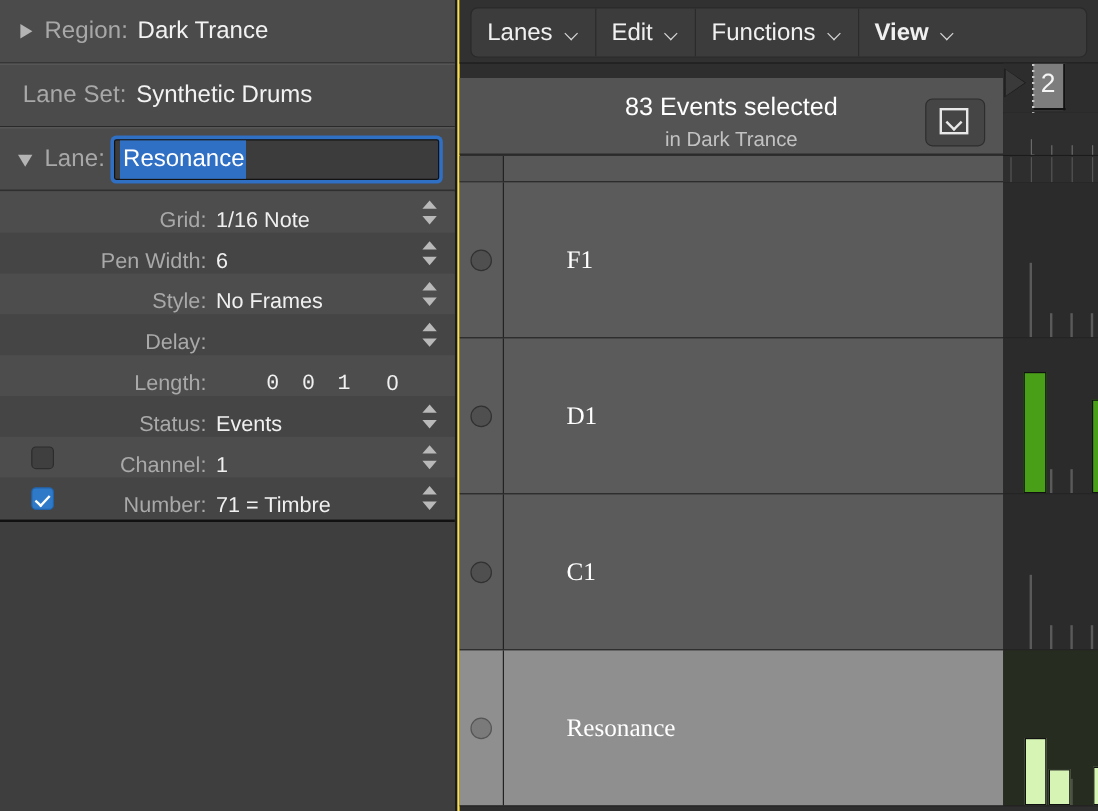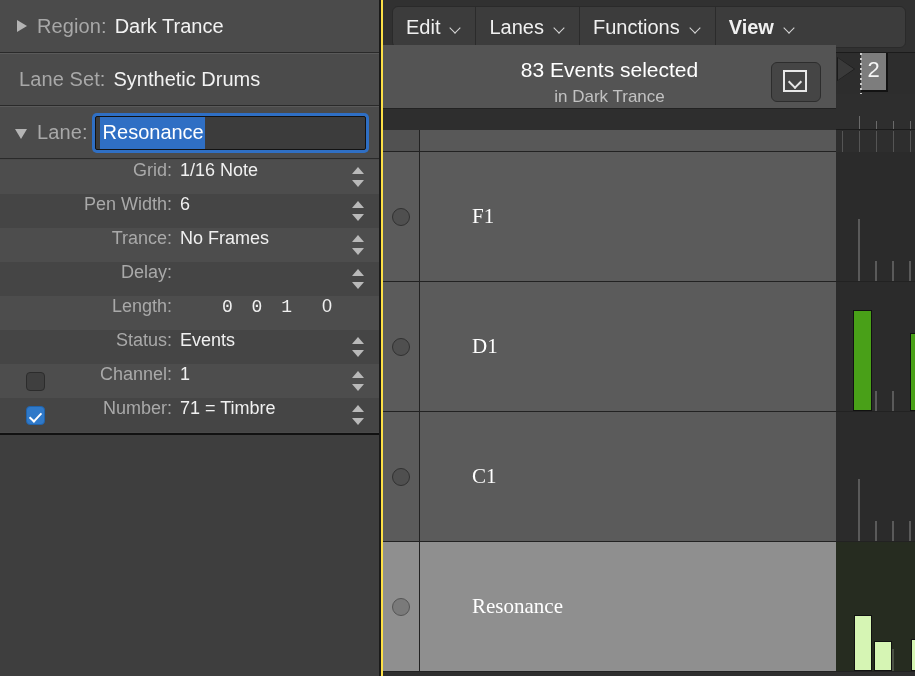--- a/index.html
+++ b/index.html
@@ -57,21 +57,21 @@
   }
   .namefield .sel{
     background:#2f6fc4;color:#ffffff;font-size:20px;
     padding:0 1px 2px 3px;margin-left:4px;line-height:30px;
     white-space:nowrap;
   }
 
   
   .params{position:absolute;left:0;top:160px;width:379px;}
   .prow{
-    position:relative;height:34px;display:flex;align-items:flex-start;
+    position:relative;height:34px;display:flex;align-items:flex-end;
     box-sizing:border-box;
   }
   .prow.odd{background:#4d4d4d;}
   .prow.even{background:#454545;}
   .p-check{
     position:absolute;left:26px;top:8px;width:19px;height:19px;
     border-radius:4px;box-sizing:border-box;
   }
   .p-check.off{background:#3f3f3f;border:1px solid #2c2c2c;}
   .p-check.on{background:#2f79c9;border:1px solid #2063ab;}
@@ -135,21 +135,21 @@
     display:inline-block;width:11px;height:7px;margin-left:11px;position:relative;
   }
   .chev::after{
     content:"";position:absolute;left:0;top:0;width:7px;height:7px;
     border:solid #d6d6d6;border-width:0 1.8px 1.8px 0;
     transform:rotate(45deg);
   }
 
   
   .selbar{
-    position:absolute;left:0;top:45px;width:453px;height:64px;
+    position:absolute;left:0;top:65px;width:453px;height:64px;
     background:#545454;border-bottom:1px solid #222;
     box-sizing:border-box;
   }
   .sel-main{
     position:absolute;left:0;right:0;top:13px;text-align:center;
     color:#ffffff;font-size:21px;
   }
   .sel-sub{
     position:absolute;left:0;right:0;top:42px;text-align:center;
     color:#c2c2c2;font-size:17px;
@@ -291,21 +291,21 @@
         <span class="stepper"></span>
       </div>
 
       <div class="prow even">
         <span class="p-label">Pen Width:</span>
         <span class="p-value">6</span>
         <span class="stepper"></span>
       </div>
 
       <div class="prow odd">
-        <span class="p-label">Trance:</span>
+        <span class="p-label">Style:</span>
         <span class="p-value">No Frames</span>
         <span class="stepper"></span>
       </div>
 
       <div class="prow even">
         <span class="p-label">Delay:</span>
         <span class="p-value"></span>
         <span class="stepper"></span>
       </div>
 
@@ -340,25 +340,25 @@
     </div>
 
     <div class="left-empty"></div>
   </div>
 
   <div class="right">
 
     <div class="toolbar">
       <div class="menubar">
         <div class="menubtn">
+          <span>Lanes</span>
+          <span class="chev"></span>
+        </div>
+        <div class="menubtn">
           <span>Edit</span>
-          <span class="chev"></span>
-        </div>
-        <div class="menubtn">
-          <span>Lanes</span>
           <span class="chev"></span>
         </div>
         <div class="menubtn">
           <span>Functions</span>
           <span class="chev"></span>
         </div>
         <div class="menubtn">
           <span>View</span>
           <span class="chev"></span>
         </div>

